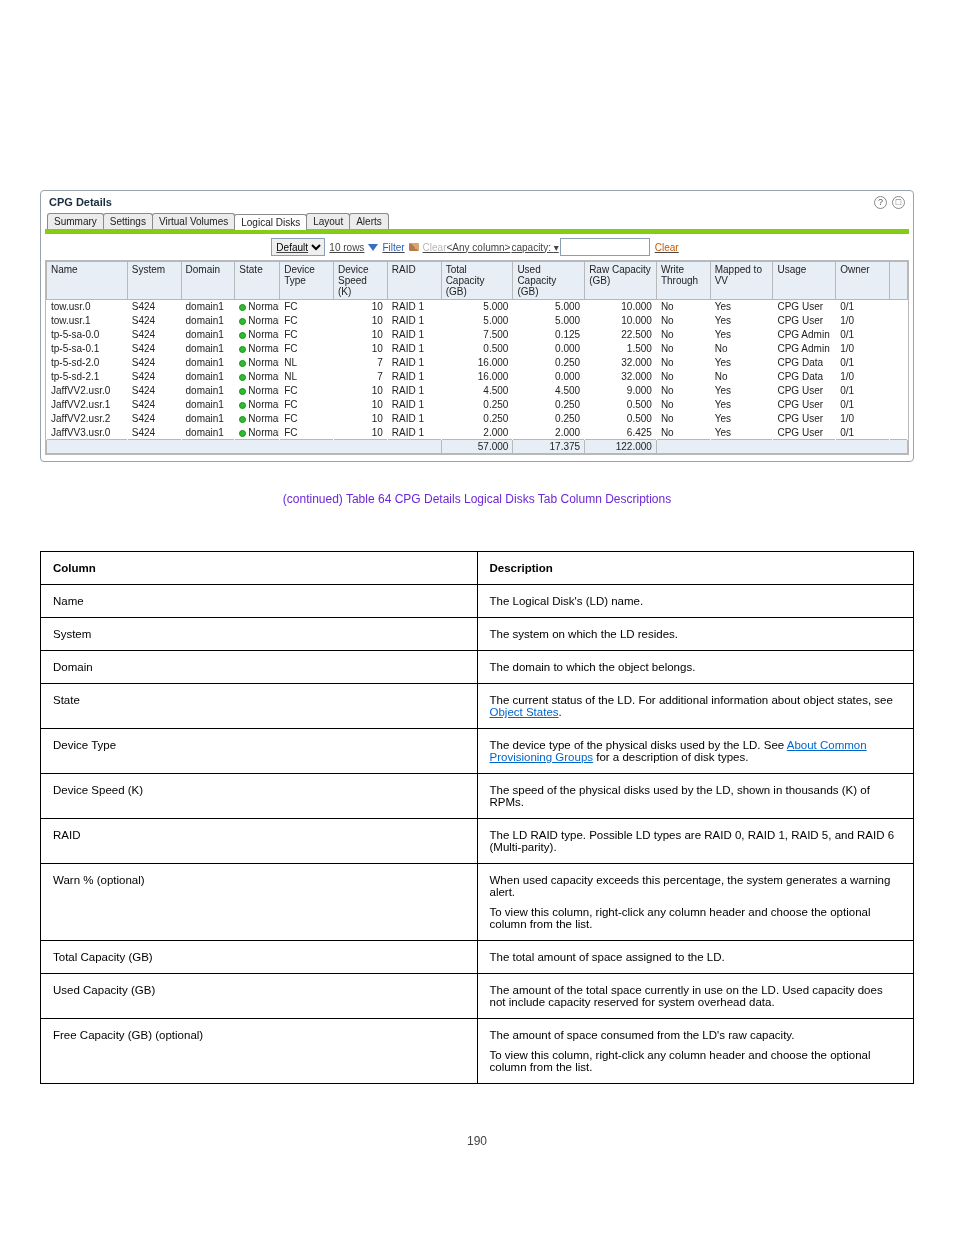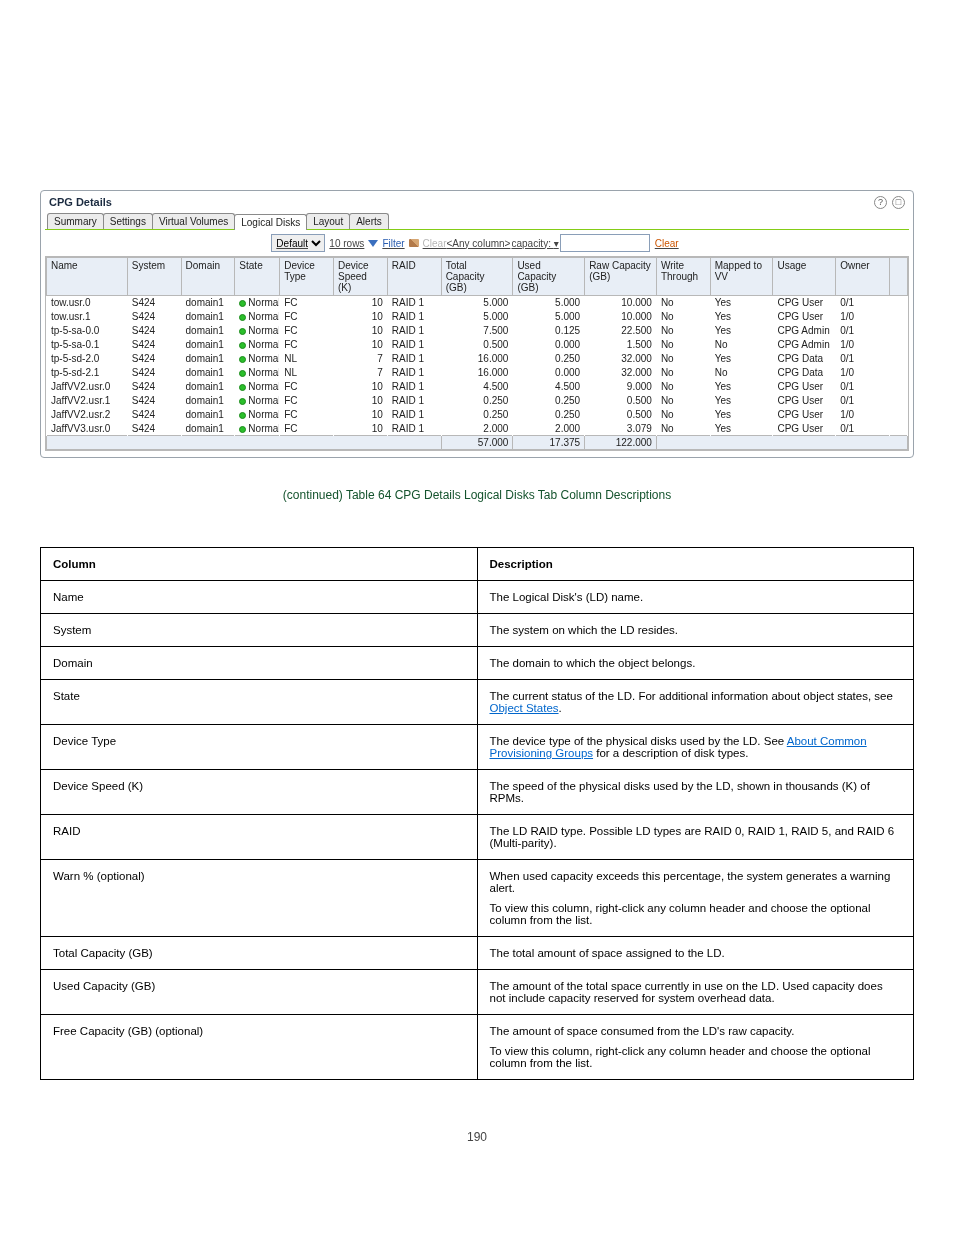--- a/index.html
+++ b/index.html
@@ -46,21 +46,21 @@
     text-align: center;
     font-size: 9px;
     line-height: 11px;
     color: #555;
     cursor: pointer;
   }
   
   .tabs {
     font-size: 10px;
     color: #222;
-    border-bottom: 1px solid #84cc16;
+    border-bottom: 5px solid #84cc16;
     padding: 0 2px;
     font-family: Tahoma, Arial, sans-serif;
   }
   .tab {
     display: inline-block;
     border: 1px solid #8a8a8a;
     border-bottom: none;
     background: #ececec;
     padding: 2px 6px;
     margin-right: -1px;
@@ -152,21 +152,21 @@
     margin-right: 2px;
   }
   .grid tfoot td {
     background: #e8eef6;
     border: 1px solid #b8b8b8;
     font-weight: normal;
   }
   
   .caption {
     font-size: 12px;
-    color: #14532d;
+    color: #6d28d9;
     margin: 18px 0 8px;
     text-align: center;
   }
   .desc-table {
     width: 100%;
     border-collapse: collapse;
     font-size: 11.5px;
     margin-bottom: 40px;
     table-layout: fixed;
     margin-top: 45px;
@@ -417,21 +417,21 @@
             <tr>
               <td>JaffVV3.usr.0</td>
               <td>S424</td>
               <td>domain1</td>
               <td><span class="state-dot"></span>Normal</td>
               <td>FC</td>
               <td class="num">10</td>
               <td>RAID 1</td>
               <td class="num">2.000</td>
               <td class="num">2.000</td>
-              <td class="num">3.079</td>
+              <td class="num">6.425</td>
               <td>No</td>
               <td>Yes</td>
               <td>CPG User</td>
               <td>0/1</td>
               <td></td>
             </tr>
           </tbody>
         <tfoot>
           <tr>
             <td colspan="7"></td>

